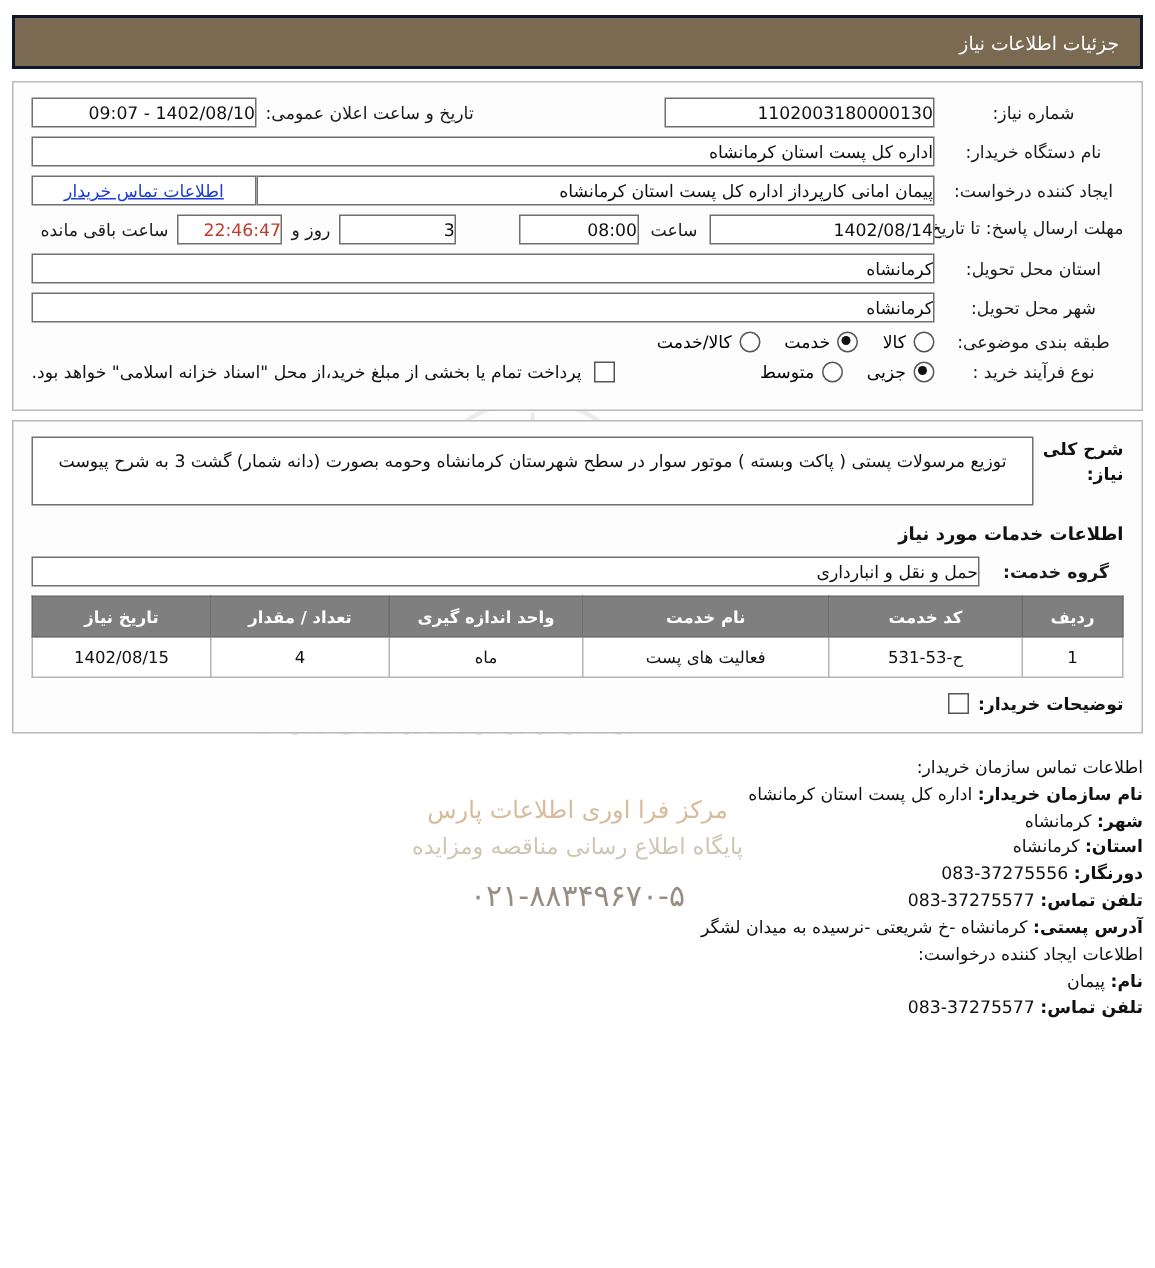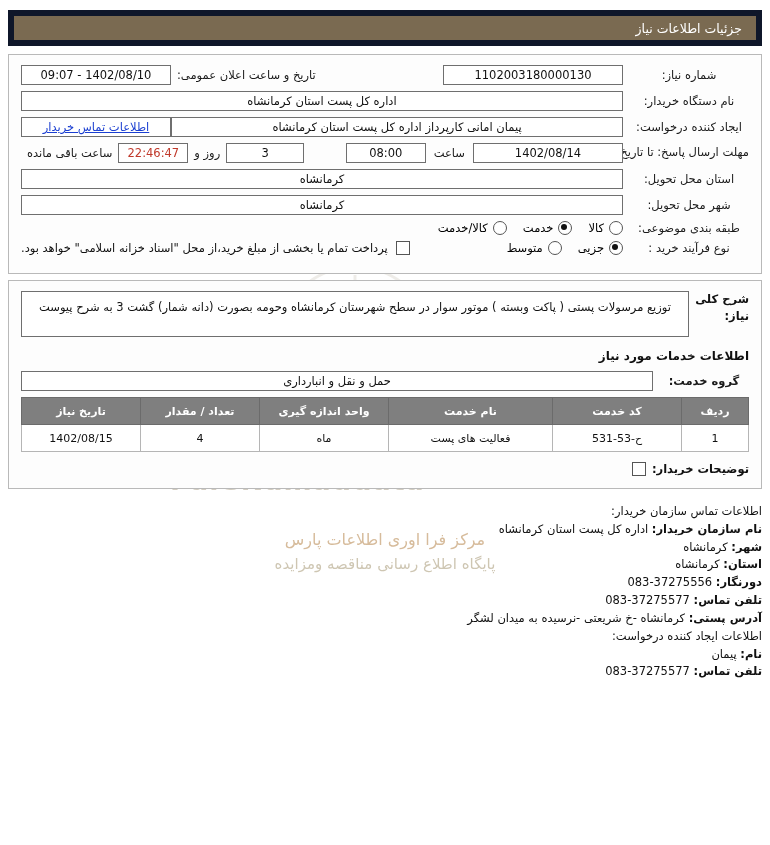--- a/index.html
+++ b/index.html
@@ -12,21 +12,21 @@
     width: 770px;
     min-height: 845px;
     position: relative;
     background: #ffffff;
     box-sizing: border-box;
   }
   .header-bar {
     margin: 10px 8px 0 8px;
     height: 36px;
     background: #7a6a51;
-    border: 6px solid #0f172a;
+    border: 2px solid #0f172a;
     display: flex;
     align-items: center;
     justify-content: flex-start;
     padding: 0 14px;
     box-sizing: border-box;
   }
   .header-title {
     color: #ffffff;
     font-size: 12.5px;
   }
@@ -52,21 +52,21 @@
     white-space: nowrap;
   }
   .lbl-w1 { width: 120px; }
   .fld {
     border: 1px solid #6f6f6f;
     background: #ffffff;
     height: 20px;
     line-height: 18px;
     font-size: 11.5px;
     color: #111;
-    text-align: center;
+    text-align: right;
     box-sizing: border-box;
     overflow: hidden;
     white-space: nowrap;
   }
   .link-fld {
     color: #1b3fd1;
     text-decoration: underline;
     text-align: center;
   }
   .spacer { flex: 1 1 auto; }
@@ -233,20 +233,21 @@
     <g fill="none" stroke="#9a8f78" stroke-width="3">
       <circle cx="145" cy="90" r="78"></circle>
       <path d="M60 135 C85 40, 205 40, 230 135"></path>
       <path d="M90 150 C105 70, 185 70, 200 150"></path>
       <path d="M145 20 L145 160"></path>
     </g>
   </svg>
   <div class="wm wm-text1">ParsNamaddata</div>
   <div class="wm-line3">مرکز فرا اوری اطلاعات پارس</div>
   <div class="wm-line4">پایگاه اطلاع رسانی مناقصه ومزایده</div>
+  <div class="wm-line5">۰۲۱-۸۸۳۴۹۶۷۰-۵</div>
 
   <div class="header-bar">
     <div class="header-title">جزئیات اطلاعات نیاز</div>
   </div>
 
   <div class="outer-box" style="position:relative; z-index:2;">
 
     <div class="row">
       <div class="lbl lbl-w1">شماره نیاز:</div>
       <div class="fld" style="width:180px;">1102003180000130</div>

